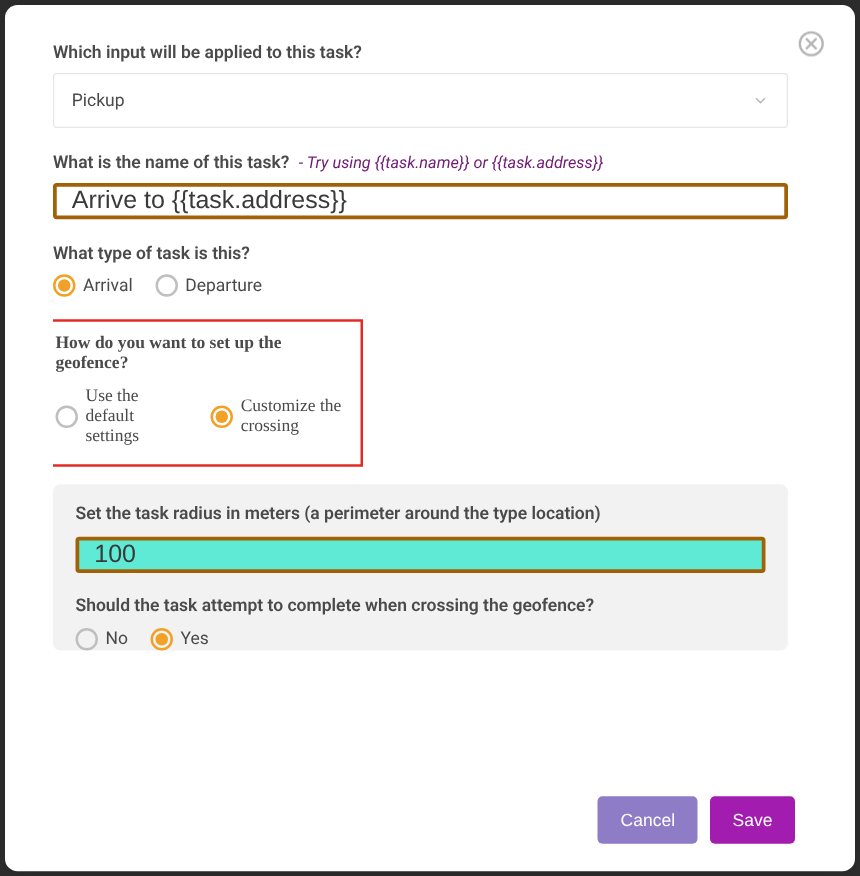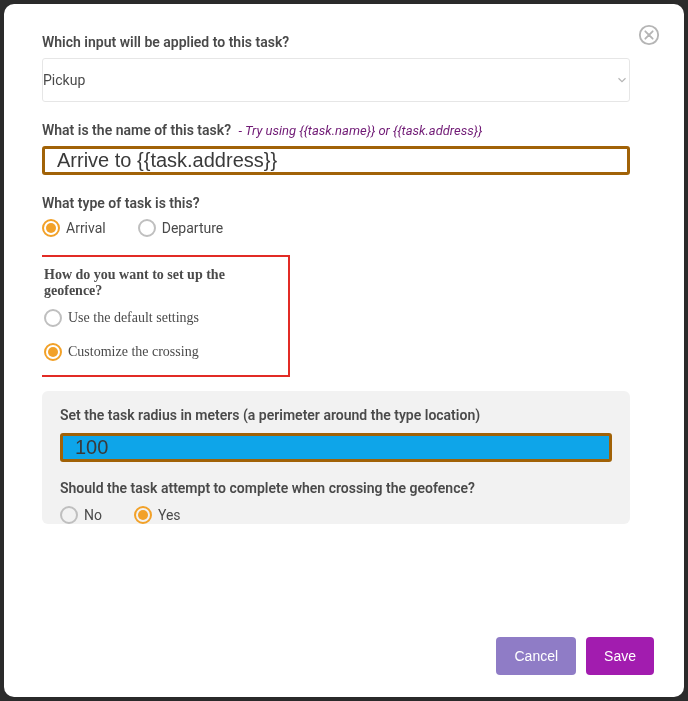--- a/index.html
+++ b/index.html
@@ -61,39 +61,39 @@
     font-style: italic;
     font-weight: 400;
     color: #701a75;
     font-size: 13px;
     margin-left: 4px;
   }
   .select {
     width: 100%;
     border: 1px solid #e6e6e6;
     border-radius: 3px;
-    padding: 13px 0;
+    padding: 13px 14px;
     font-size: 14px;
     color: #4a4a4a;
     display: flex;
     justify-content: space-between;
     align-items: center;
     cursor: pointer;
     margin-bottom: 20px;
   }
   input.text-input {
     width: 100%;
     border: 3px solid #a16207;
     border-radius: 3px;
     padding: 0 12px;
     font-size: 20px;
     color: #3a3a3a;
     margin-bottom: 20px;
   }
-  .radio-row { display: flex; gap: 32px; margin-bottom: 18px; align-items: flex-end;}
+  .radio-row { display: flex; gap: 18px; margin-bottom: 18px; align-items: flex-end;}
   .radio {
     display: flex;
     align-items: center;
     gap: 6px;
     font-size: 14px;
     color: #4a4a4a;
     cursor: pointer;
   }
   .radio-ind {
     width: 18px;
@@ -119,43 +119,42 @@
   }
   .highlight-box {
     border: 2px solid #e22b25;
     padding: 10px 12px 4px 12px;
     margin: 0 0 14px -12px;
     width: 260px;
     font-family: Liberation Serif, serif;
   }
   .highlight-box .radio-stack {
     display: flex;
-    flex-direction: column;
     gap: 16px;
     margin: 10px 0 10px 0;
   }
   .panel {
     background: #f2f2f2;
     border-radius: 6px;
     padding: 16px 18px 0 18px;
   }
   .panel .question {
     color: #4a4a4a;
     font-weight: 600;
     margin-bottom: 10px;
   }
   .panel input.text-input {
-    background: #0ea5e9;
+    background: #5eead4;
     margin-bottom: 18px;
   }
   .panel .radio-row { margin-bottom: 16px; }
   .footer {
     position: absolute;
     bottom: 22px;
-    right: 30px;
+    right: 48px;
     display: flex;
     gap: 10px;
   }
   .btn {
     border: none;
     border-radius: 4px;
     padding: 11px 18px;
     font-size: 14px;
     font-weight: 500;
     cursor: pointer;

